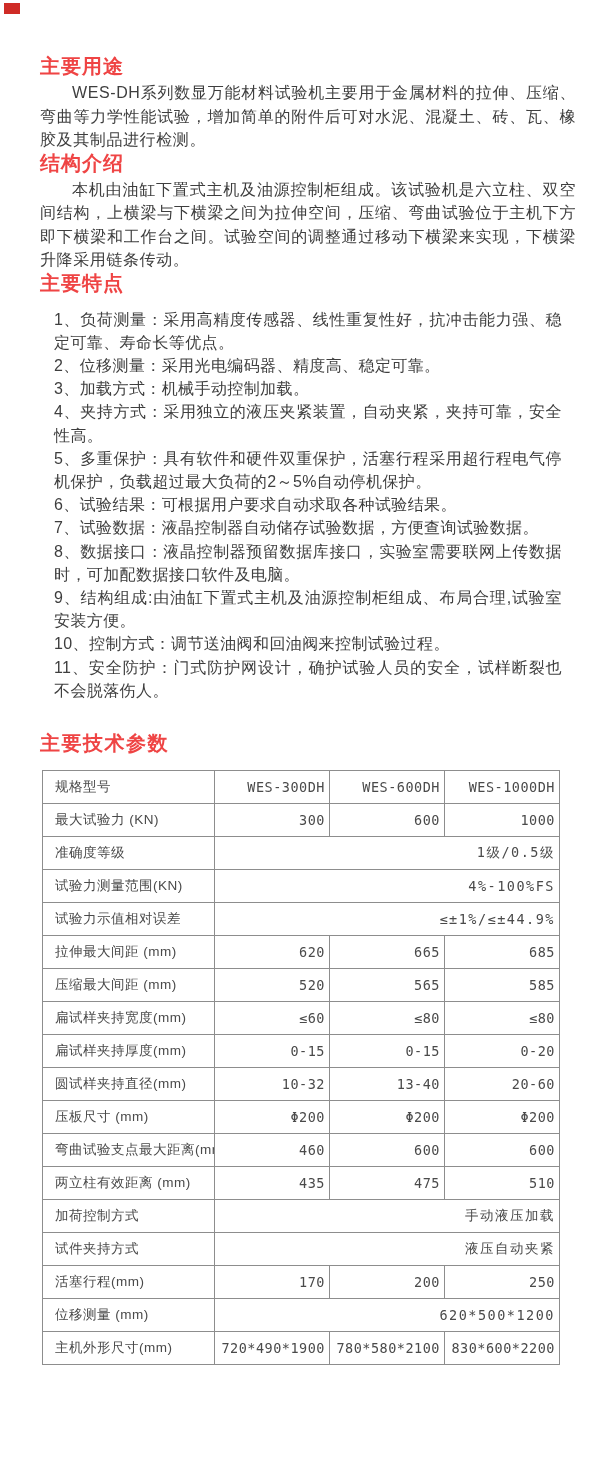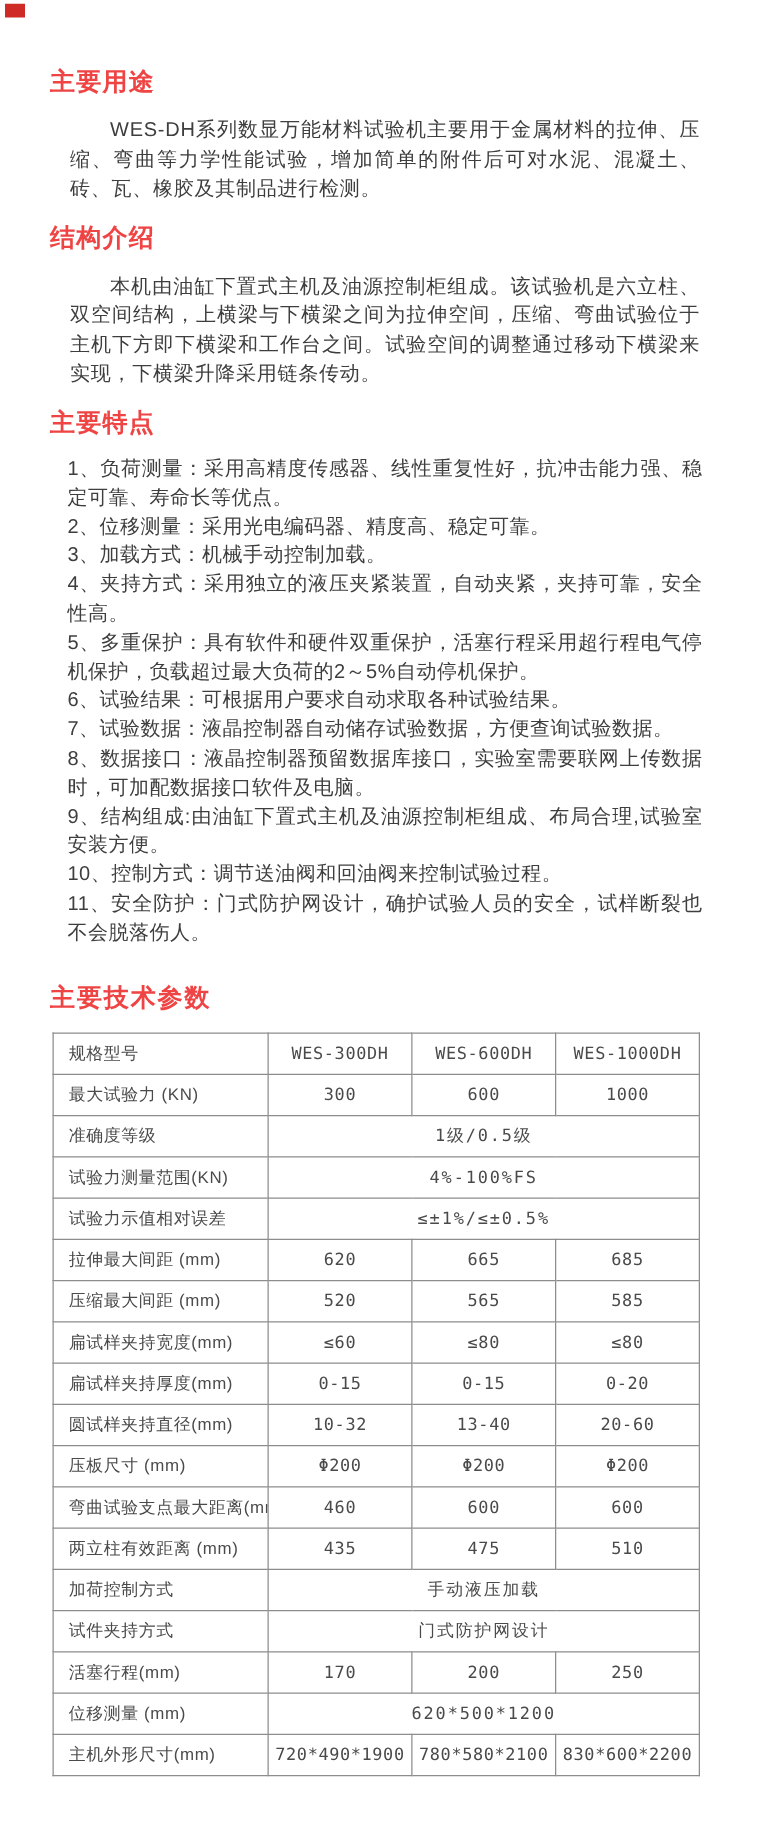--- a/index.html
+++ b/index.html
@@ -33,21 +33,21 @@
     line-height: 22px;
     margin: 0 0 4px 0;
     letter-spacing: 1px;
   }
   .para {
     font-size: 16px;
     color: #3e3e3e;
     line-height: 23.5px;
     text-align: justify;
     text-justify: inter-ideograph;
-    margin: 16px;
+    margin: 0;
     letter-spacing: 0.6px;
   }
   .indent { text-indent: 2em; }
   .features-list { margin: 14px; }
   .feature-item {
     font-size: 16px;
     color: #3e3e3e;
     line-height: 23.2px;
     text-align: justify;
     text-justify: inter-ideograph;
@@ -73,21 +73,21 @@
   }
   .specs-table col.c-label { width: 172px; }
   .specs-table col.c-val { width: 115px; }
   .label-cell {
     text-align: left;
     padding-left: 12px !important;
     font-size: 13.5px;
     letter-spacing: 0.5px;
   }
   .value-cell {
-    text-align: center;
+    text-align: right;
     font-size: 13.5px;
     font-family: "DejaVu Sans Mono", "Liberation Mono", monospace;
     letter-spacing: 0.5px;
     margin-left: 12px;
   }
   .span-cell {
     letter-spacing: 1.5px;
   }
 </style>
 </head>
@@ -149,21 +149,21 @@
           <tr>
             <td class="label-cell">准确度等级</td>
             <td class="value-cell span-cell" colspan="3">1级/0.5级</td>
           </tr>
           <tr>
             <td class="label-cell">试验力测量范围(KN)</td>
             <td class="value-cell span-cell" colspan="3">4%-100%FS</td>
           </tr>
           <tr>
             <td class="label-cell">试验力示值相对误差</td>
-            <td class="value-cell span-cell" colspan="3">≤±1%/≤±0.5%</td>
+            <td class="value-cell span-cell" colspan="3">≤±1%/≤±44.9%</td>
           </tr>
           <tr>
             <td class="label-cell">拉伸最大间距 (mm)</td>
             <td class="value-cell">620</td>
             <td class="value-cell">665</td>
             <td class="value-cell">685</td>
           </tr>
           <tr>
             <td class="label-cell">压缩最大间距 (mm)</td>
             <td class="value-cell">520</td>
@@ -205,21 +205,21 @@
             <td class="value-cell">435</td>
             <td class="value-cell">475</td>
             <td class="value-cell">510</td>
           </tr>
           <tr>
             <td class="label-cell">加荷控制方式</td>
             <td class="value-cell span-cell" colspan="3">手动液压加载</td>
           </tr>
           <tr>
             <td class="label-cell">试件夹持方式</td>
-            <td class="value-cell span-cell" colspan="3">门式防护网设计</td>
+            <td class="value-cell span-cell" colspan="3">液压自动夹紧</td>
           </tr>
           <tr>
             <td class="label-cell">活塞行程(mm)</td>
             <td class="value-cell">170</td>
             <td class="value-cell">200</td>
             <td class="value-cell">250</td>
           </tr>
           <tr>
             <td class="label-cell">位移测量 (mm)</td>
             <td class="value-cell span-cell" colspan="3">620*500*1200</td>

